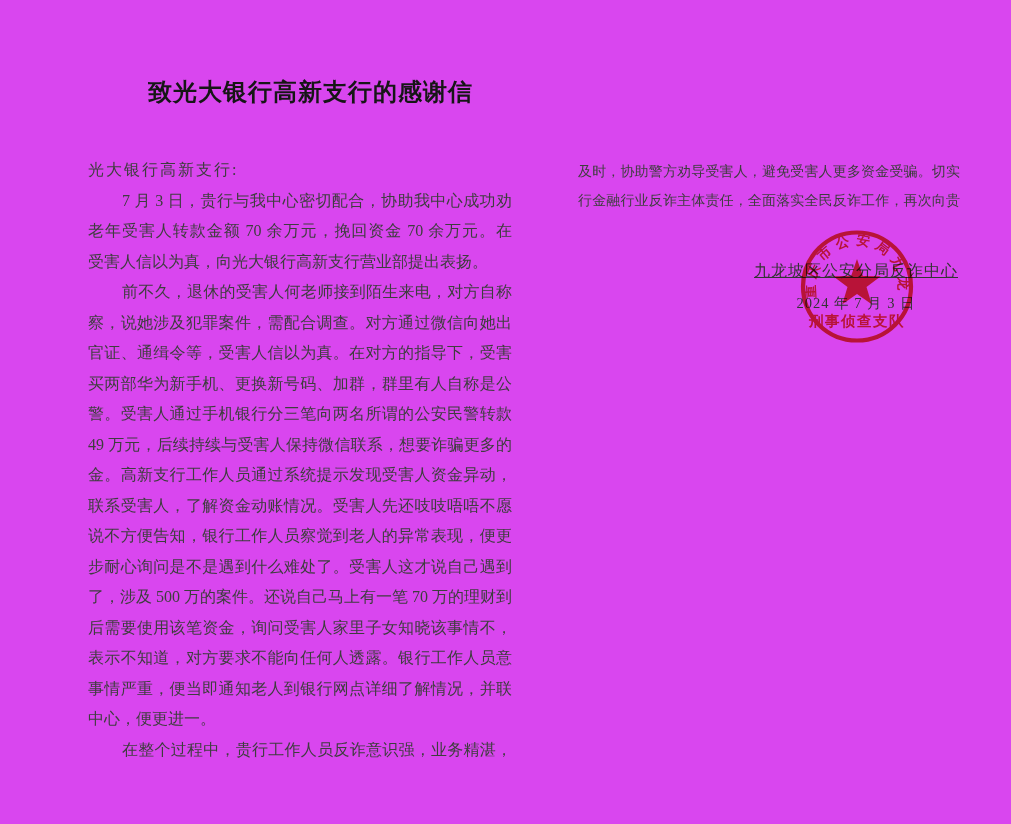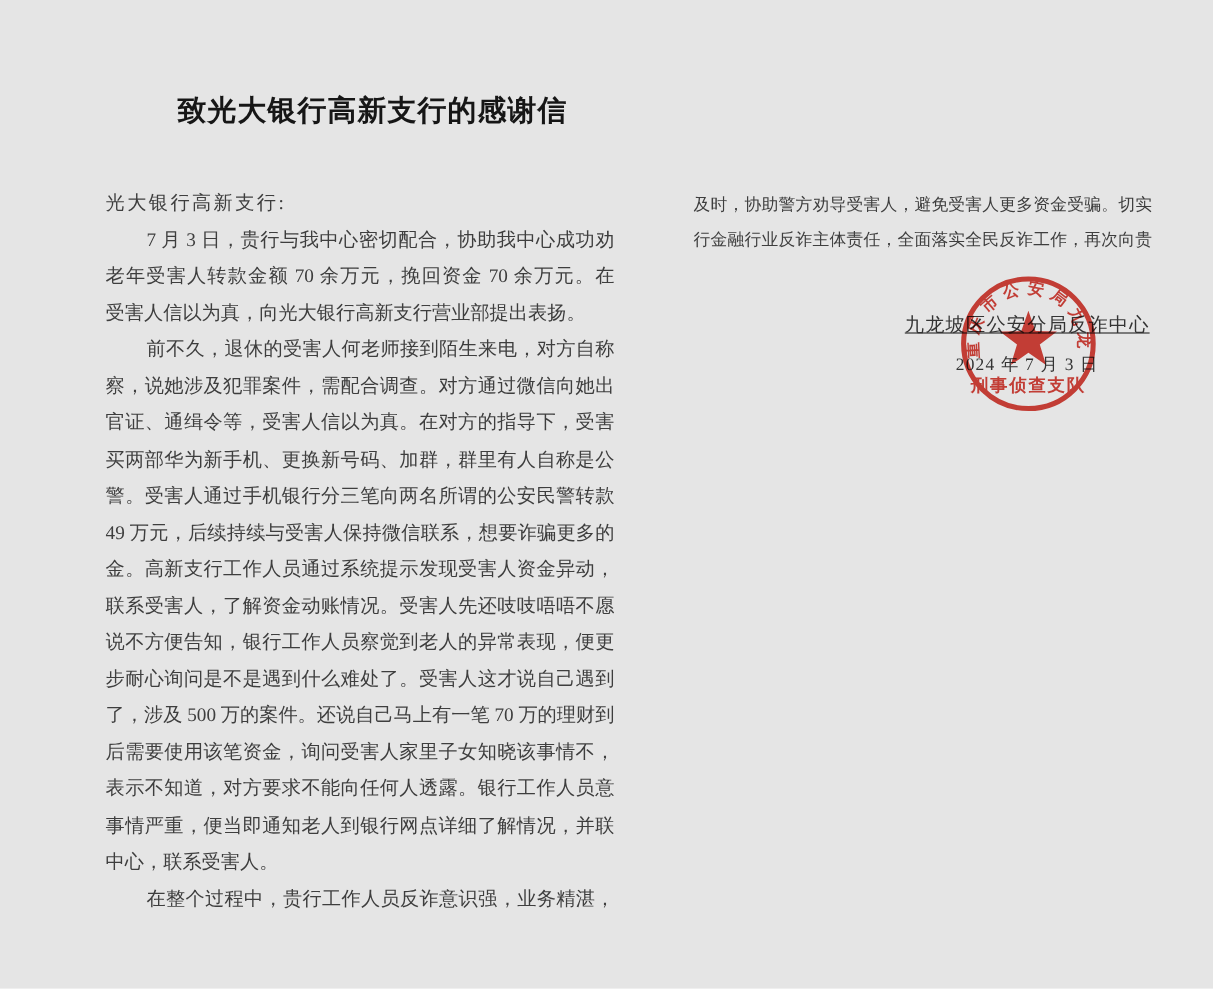--- a/index.html
+++ b/index.html
@@ -1,20 +1,20 @@
 <!DOCTYPE html>
 <html><head>
 <meta charset="utf-8">
 <style>
   html,body{margin:0;padding:0;}
   body{
     width:1011px;height:824px;background:#ffffff;
     font-family:"Liberation Serif","DejaVu Serif",serif;
   }
-  .page{position:relative;width:1011px;height:824px;background:#e5e5e5;overflow:hidden;}
+  .page{position:relative;width:1011px;height:824px;background:#d946ef;overflow:hidden;}
   .doc-title{
     position:absolute;left:148px;top:76px;width:420px;
     font-size:24px;font-weight:bold;color:#161616;letter-spacing:1px;
     white-space:nowrap;
   }
   .col{position:absolute;color:#3e3e3e;margin-top:14px;}
   .col-left{left:88px;top:141px;width:424px;font-size:16px;}
   .col-right{left:578px;top:143px;width:382px;font-size:14px;}
   .line{height:30.5px;line-height:30.5px;overflow:hidden;}
   .col-right .line{height:29px;line-height:29px;}
@@ -49,21 +49,21 @@
     <div class="line j">警。受害人通过手机银行分三笔向两名所谓的公安民警转款共计</div>
     <div class="line j">49 万元，后续持续与受害人保持微信联系，想要诈骗更多的资</div>
     <div class="line j">金。高新支行工作人员通过系统提示发现受害人资金异动，电话</div>
     <div class="line j">联系受害人，了解资金动账情况。受害人先还吱吱唔唔不愿透露，</div>
     <div class="line j">说不方便告知，银行工作人员察觉到老人的异常表现，便更进一</div>
     <div class="line j">步耐心询问是不是遇到什么难处了。受害人这才说自己遇到大事</div>
     <div class="line j">了，涉及 500 万的案件。还说自己马上有一笔 70 万的理财到账</div>
     <div class="line j">后需要使用该笔资金，询问受害人家里子女知晓该事情不，老人</div>
     <div class="line j">表示不知道，对方要求不能向任何人透露。银行工作人员意识到</div>
     <div class="line j">事情严重，便当即通知老人到银行网点详细了解情况，并联系我</div>
-    <div class="line">中心，联系受害人。</div>
+    <div class="line">中心，便更进一。</div>
     <div class="line j indent">在整个过程中，贵行工作人员反诈意识强，业务精湛，报警</div>
   </div>
 
   <div class="col col-right">
     <div class="line j">及时，协助警方劝导受害人，避免受害人更多资金受骗。切实践</div>
     <div class="line j">行金融行业反诈主体责任，全面落实全民反诈工作，再次向贵行</div>
   </div>
 
   <div class="sig-block sig-org">九龙坡区公安分局反诈中心</div>
   <div class="sig-block sig-date">2024 年 7 月 3 日</div>

